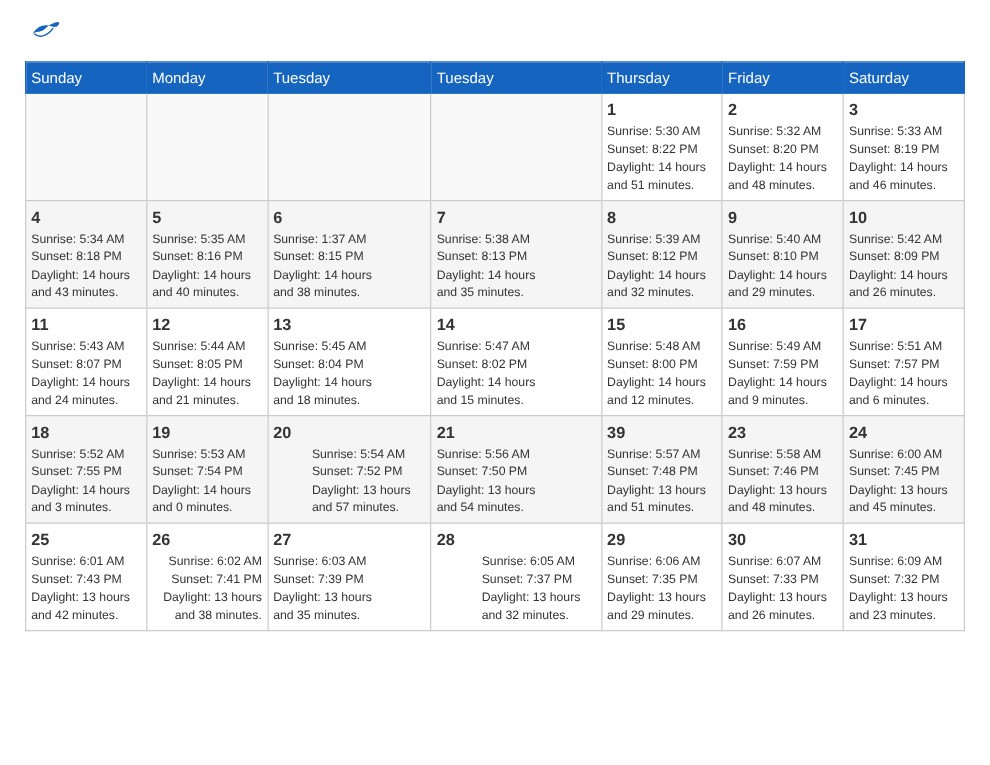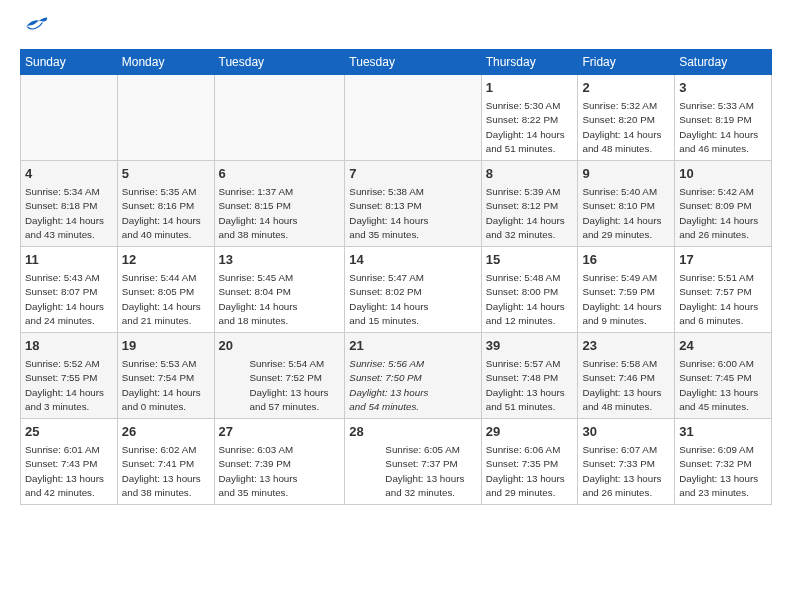--- a/index.html
+++ b/index.html
@@ -269,21 +269,21 @@
           </td>
           <td>
             <div class="day-num">20</div>
             <div class="day-info" style="white-space: pre-line; margin-left: 31px;">Sunrise: 5:54 AM
 Sunset: 7:52 PM
 Daylight: 13 hours
 and 57 minutes.</div>
           </td>
           <td>
             <div class="day-num">21</div>
-            <div class="day-info" style="white-space: pre-line; font-style: italic;">Sunrise: 5:56 AM
+            <div class="day-info" style="white-space: pre-line;">Sunrise: 5:56 AM
 Sunset: 7:50 PM
 Daylight: 13 hours
 and 54 minutes.</div>
           </td>
           <td>
             <div class="day-num">39</div>
             <div class="day-info" style="white-space: pre-line;">Sunrise: 5:57 AM
 Sunset: 7:48 PM
 Daylight: 13 hours
 and 51 minutes.</div>
@@ -306,21 +306,21 @@
         <tr>
           <td>
             <div class="day-num">25</div>
             <div class="day-info" style="white-space: pre-line;">Sunrise: 6:01 AM
 Sunset: 7:43 PM
 Daylight: 13 hours
 and 42 minutes.</div>
           </td>
           <td>
             <div class="day-num">26</div>
-            <div class="day-info" style="white-space: pre-line;">Sunrise: 6:02 AM
+            <div class="day-info" style="white-space: pre-line; text-align: right;">Sunrise: 6:02 AM
 Sunset: 7:41 PM
 Daylight: 13 hours
 and 38 minutes.</div>
           </td>
           <td>
             <div class="day-num">27</div>
             <div class="day-info" style="white-space: pre-line;">Sunrise: 6:03 AM
 Sunset: 7:39 PM
 Daylight: 13 hours
 and 35 minutes.</div>

